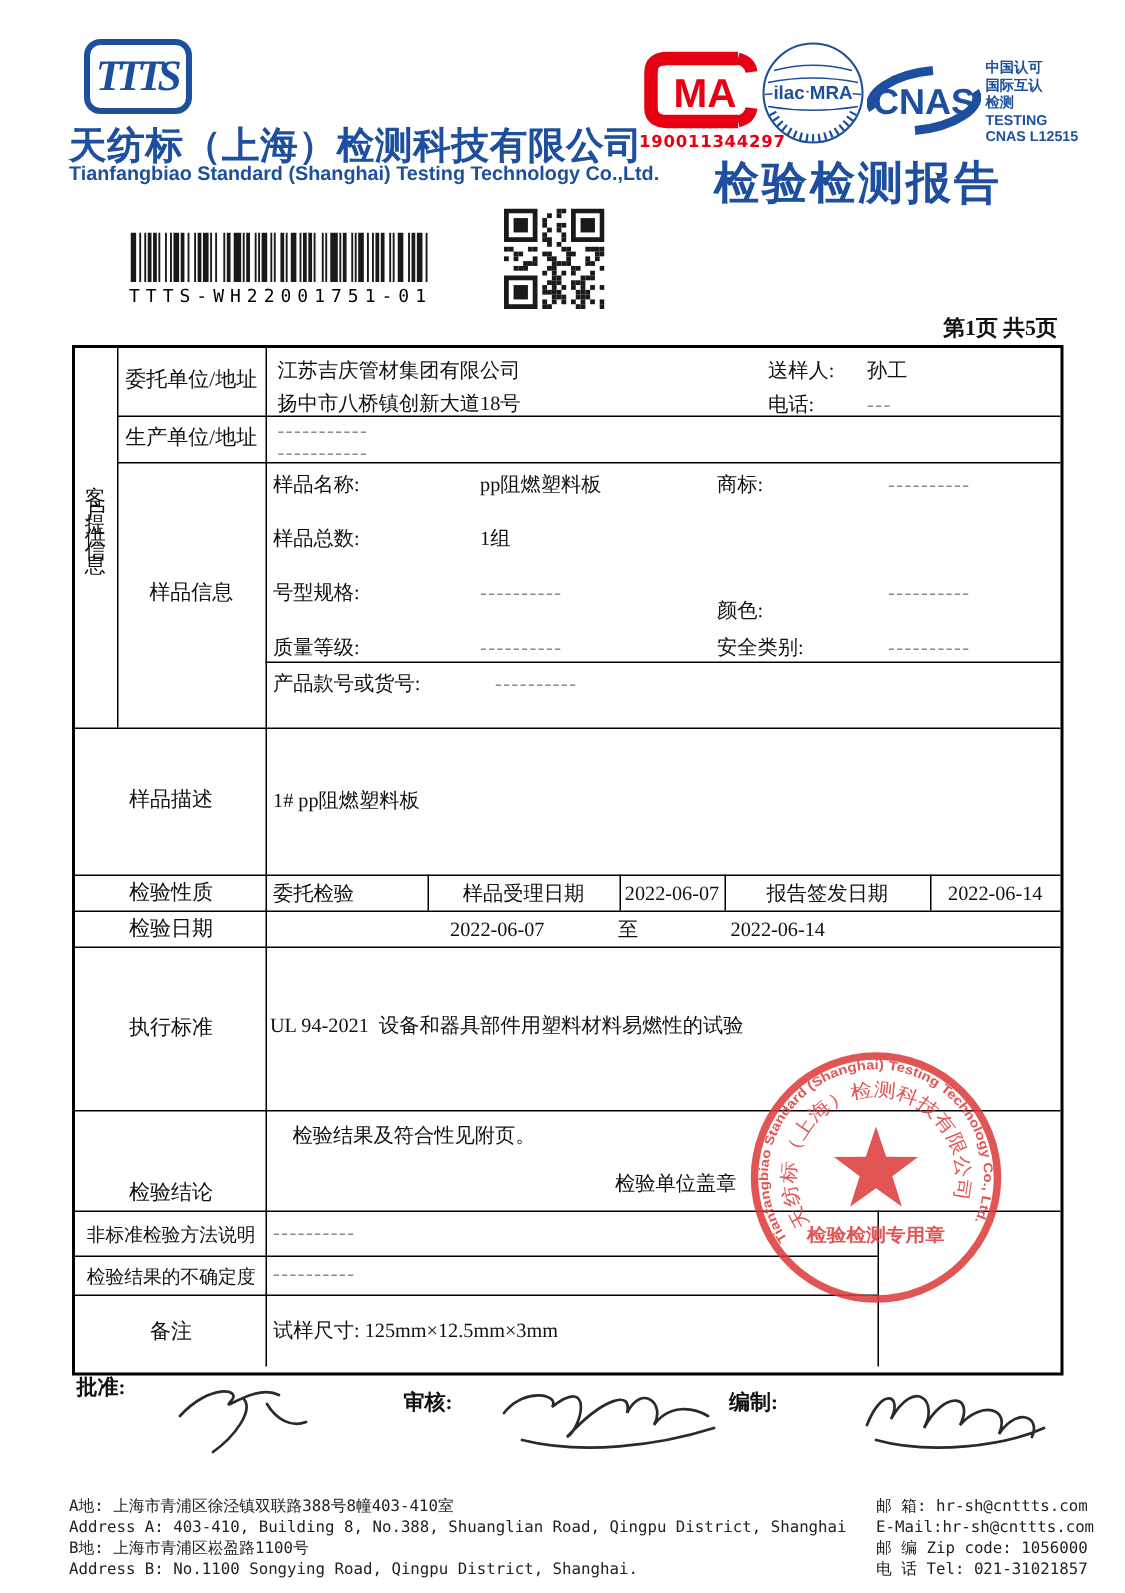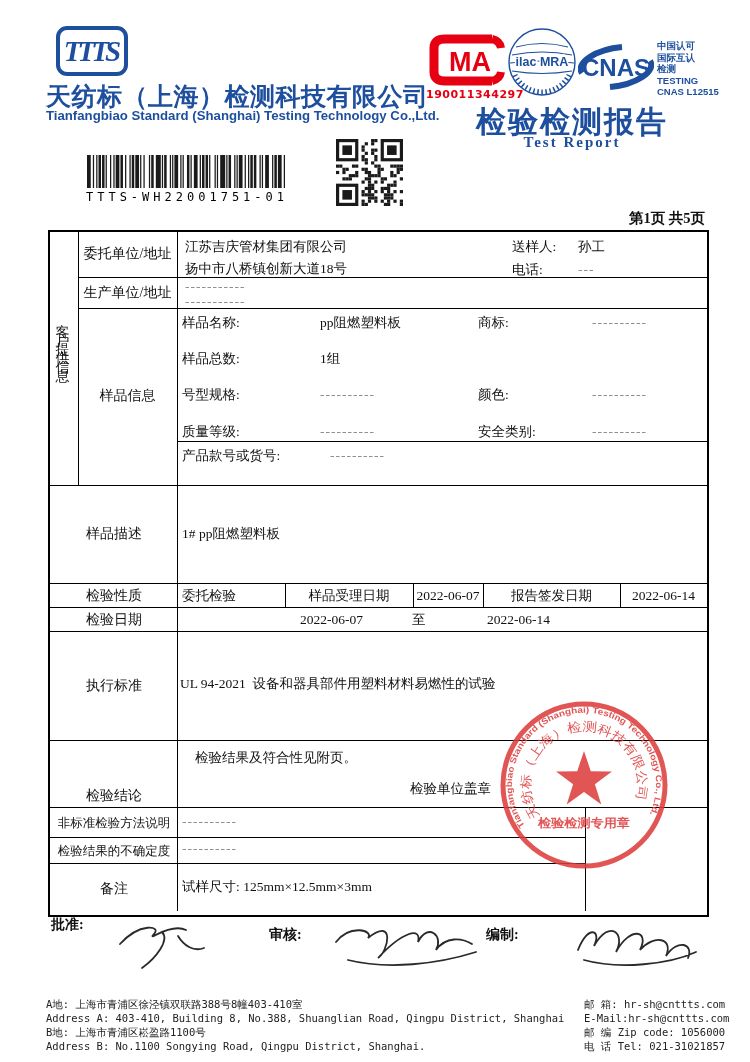--- a/index.html
+++ b/index.html
@@ -67,21 +67,20 @@
 
   <div class="abs accred" style="left:657px;top:40px;">
     <div>中国认可</div>
     <div>国际互认</div>
     <div>检测</div>
     <div>TESTING</div>
     <div>CNAS L12515</div>
   </div>
 
   <div class="abs title-cn" style="left:442px;top:102px;width:260px;">检验检测报告</div>
-  <div class="abs title-en" style="left:442px;top:134px;width:260px;">Test Report</div>
 
   <svg class="abs" style="left:87px;top:155px;" width="202" height="33">
       <rect x="0" y="0" width="3.75" height="33" fill="#1a1a1a"></rect>
       <rect x="5.85" y="0" width="1.25" height="33" fill="#1a1a1a"></rect>
       <rect x="9.2" y="0" width="1.25" height="33" fill="#1a1a1a"></rect>
       <rect x="11.5" y="0" width="2.5" height="33" fill="#1a1a1a"></rect>
       <rect x="15.05" y="0" width="2.5" height="33" fill="#1a1a1a"></rect>
       <rect x="18.6" y="0" width="1.25" height="33" fill="#1a1a1a"></rect>
       <rect x="23" y="0" width="1.25" height="33" fill="#1a1a1a"></rect>
       <rect x="26.35" y="0" width="1.25" height="33" fill="#1a1a1a"></rect>
@@ -290,21 +289,21 @@
 
   <div class="lbl" style="left:79px;top:388px;width:97px;">样品信息</div>
   <div class="val" style="left:182px;top:315px;">样品名称:</div>
   <div class="val" style="left:320px;top:315px;">pp阻燃塑料板</div>
   <div class="val" style="left:478px;top:315px;">商标:</div>
   <div class="val dash" style="left:592px;top:315px;">----------</div>
   <div class="val" style="left:182px;top:351px;">样品总数:</div>
   <div class="val" style="left:320px;top:351px;">1组</div>
   <div class="val" style="left:182px;top:387px;">号型规格:</div>
   <div class="val dash" style="left:320px;top:387px;">----------</div>
-  <div class="val" style="left:478px;top:387px;">颜色:</div>
+  <div class="val" style="left:478px;top:399px;">颜色:</div>
   <div class="val dash" style="left:592px;top:387px;">----------</div>
   <div class="val" style="left:182px;top:424px;">质量等级:</div>
   <div class="val dash" style="left:320px;top:424px;">----------</div>
   <div class="val" style="left:478px;top:424px;">安全类别:</div>
   <div class="val dash" style="left:592px;top:424px;">----------</div>
   <div class="val" style="left:182px;top:448px;">产品款号或货号:</div>
   <div class="val dash" style="left:330px;top:448px;">----------</div>
 
   <div class="lbl" style="left:51px;top:526px;width:126px;">样品描述</div>
   <div class="val" style="left:182px;top:526px;">1# pp阻燃塑料板</div>

